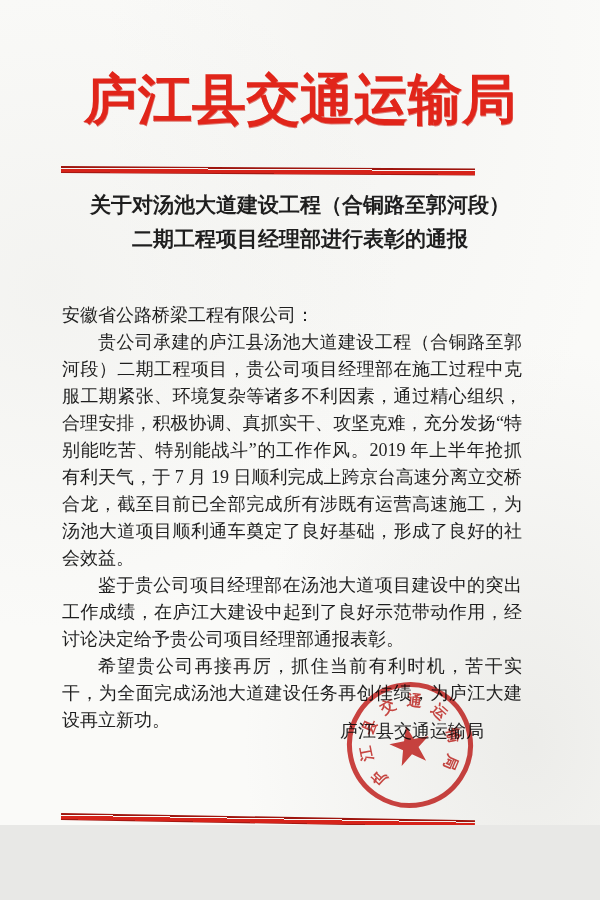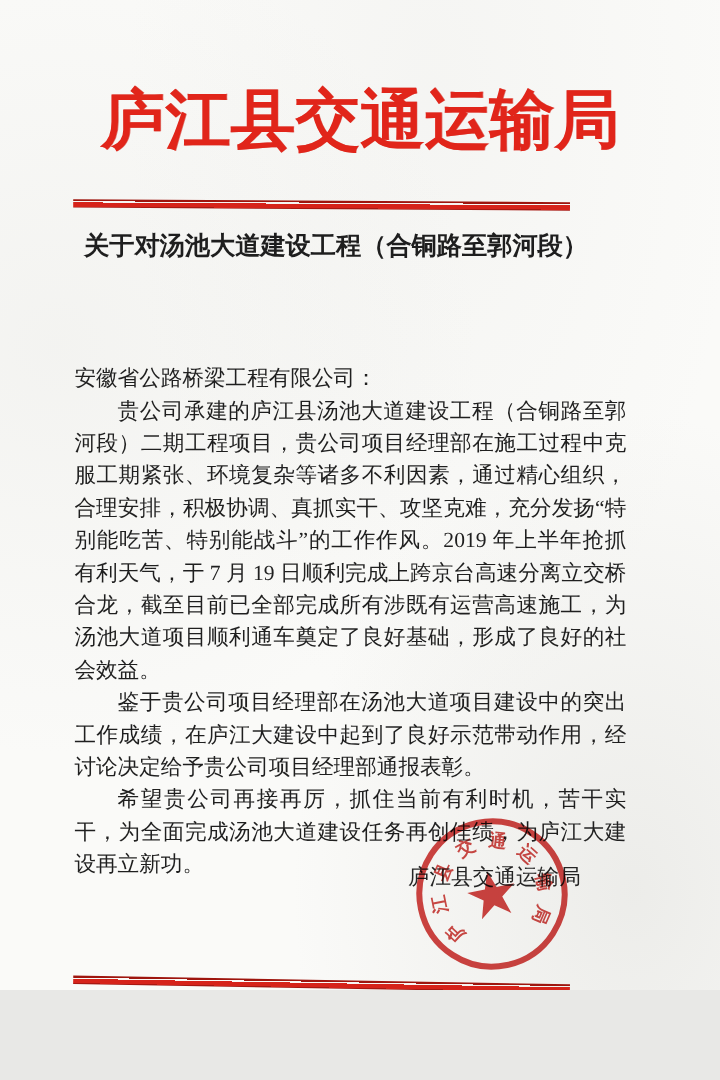--- a/index.html
+++ b/index.html
@@ -39,20 +39,21 @@
       rgba(0,0,0,0) 1.6px 2.6px,
       #d6231a 2.6px 6.2px,
       #a81812 6.2px 7px);
   }
   .rule.header-rule { top: 166px; transform: rotate(0.35deg); transform-origin: left center; }
   .rule.footer-rule { top: 813px; transform: rotate(1.0deg); transform-origin: left center; }
   
   .doc-title {
     position: absolute;
     left: 70px; top: 188px; width: 460px;
+    text-align: center;
     font-size: 21px;
     font-weight: bold;
     line-height: 34px;
     color: #1e1e1e;
   }
   
   .doc-body {
     position: absolute;
     left: 62px; top: 282px; width: 460px;
     font-size: 18px;
@@ -97,20 +98,21 @@
 <body>
 
 <div class="page">
 
   <div class="org-header">庐江县交通运输局</div>
 
   <div class="rule header-rule"></div>
 
   <div class="doc-title">
     <div>关于对汤池大道建设工程（合铜路至郭河段）</div>
+    <div>二期工程项目经理部进行表彰的通报</div>
   </div>
 
   <div class="doc-body">
     <p>安徽省公路桥梁工程有限公司：</p>
     <p class="indent">贵公司承建的庐江县汤池大道建设工程（合铜路至郭河段）二期工程项目，贵公司项目经理部在施工过程中克服工期紧张、环境复杂等诸多不利因素，通过精心组织，合理安排，积极协调、真抓实干、攻坚克难，充分发扬“特别能吃苦、特别能战斗”的工作作风。2019 年上半年抢抓有利天气，于 7 月 19 日顺利完成上跨京台高速分离立交桥合龙，截至目前已全部完成所有涉既有运营高速施工，为汤池大道项目顺利通车奠定了良好基础，形成了良好的社会效益。</p>
     <p class="indent">鉴于贵公司项目经理部在汤池大道项目建设中的突出工作成绩，在庐江大建设中起到了良好示范带动作用，经讨论决定给予贵公司项目经理部通报表彰。</p>
     <p class="indent">希望贵公司再接再厉，抓住当前有利时机，苦干实干，为全面完成汤池大道建设任务再创佳绩，为庐江大建设再立新功。</p>
   </div>
 
   <div class="signature">

